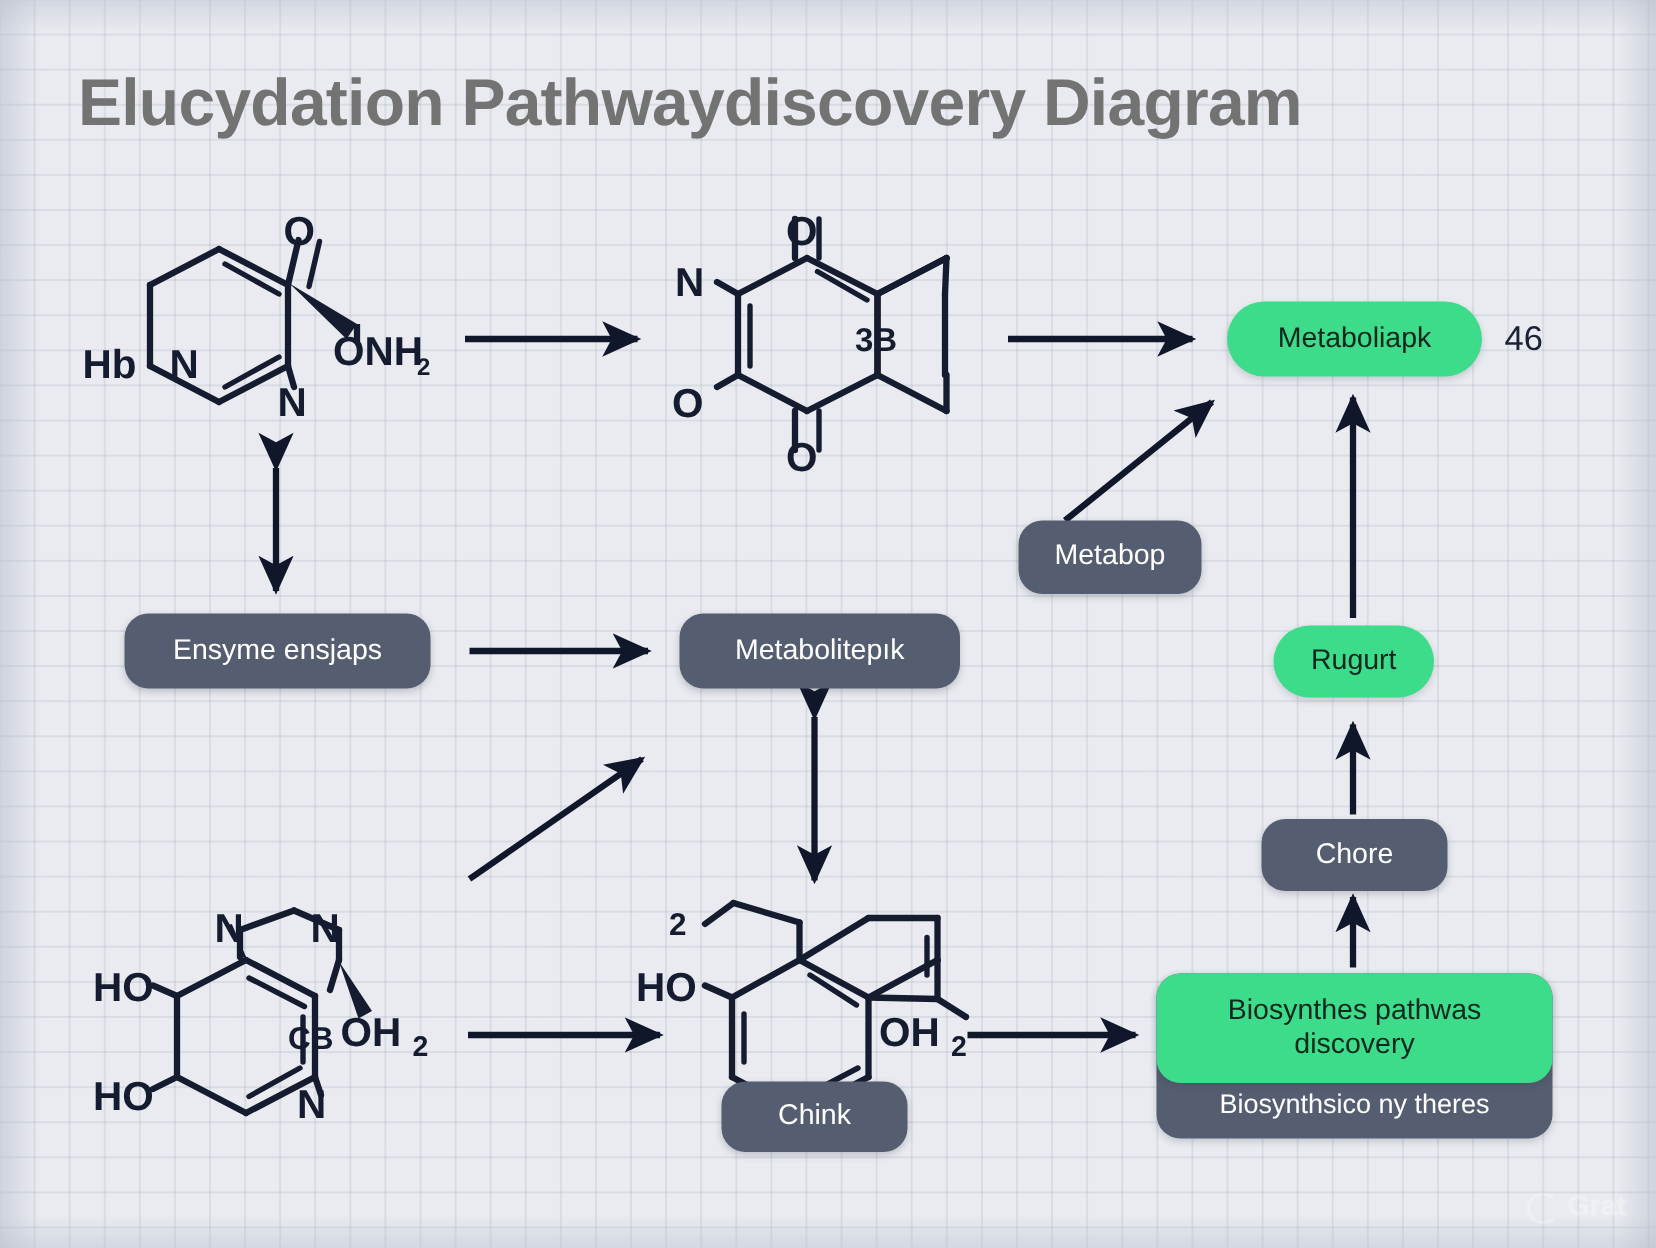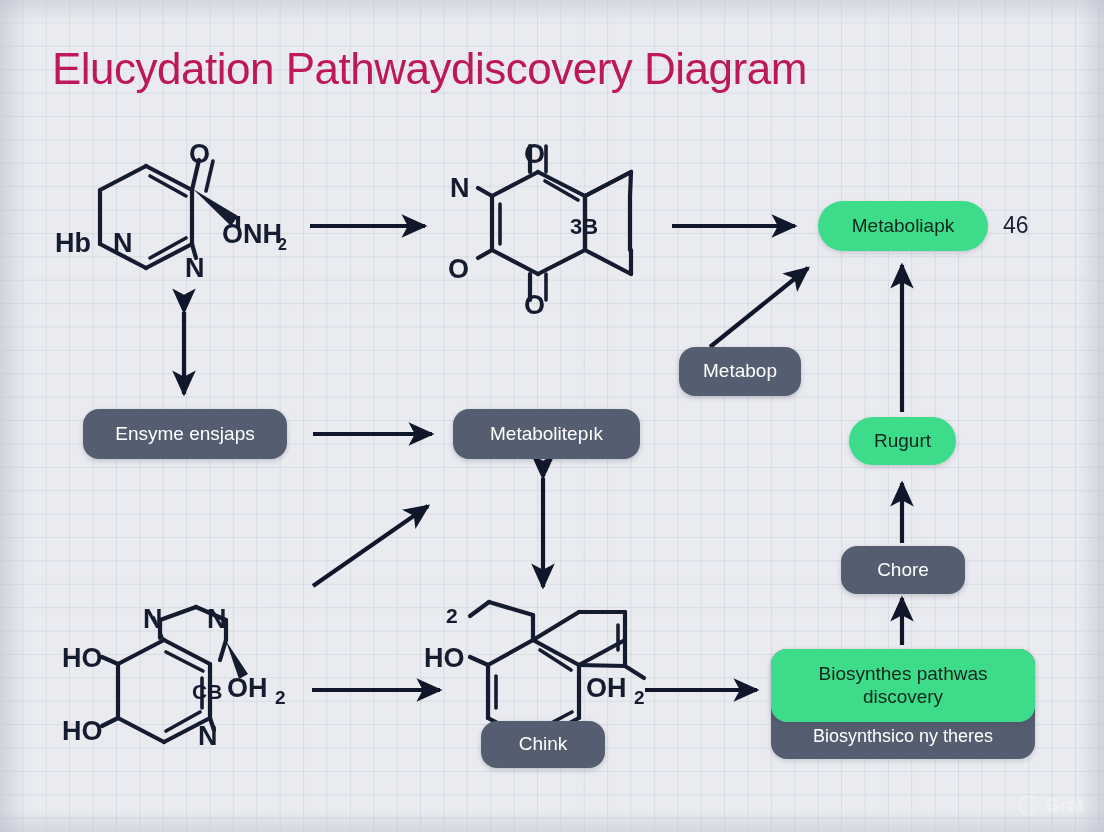--- a/index.html
+++ b/index.html
@@ -23,22 +23,22 @@
   #vignette{
     position:absolute;inset:0;pointer-events:none;
     background:
       linear-gradient(to right, rgba(185,191,204,0.55) 0px, rgba(233,235,240,0) 26px),
       linear-gradient(to left, rgba(185,191,204,0.55) 0px, rgba(233,235,240,0) 26px),
       linear-gradient(to bottom, rgba(185,191,204,0.45) 0px, rgba(233,235,240,0) 22px),
       linear-gradient(to top, rgba(185,191,204,0.45) 0px, rgba(233,235,240,0) 22px);
   }
   #title{
     position:absolute;left:52px;top:44px;
-    font-size:44px;font-weight:400;letter-spacing:-0.5px;
-    color:#be185d;
+    font-size:44px;font-weight:700;letter-spacing:-0.5px;
+    color:#737373;
     white-space:nowrap;
   }
 
   
   .node{
     position:absolute;
     display:flex;align-items:center;justify-content:center;
     text-align:center;
     border-radius:14px;
     box-sizing:border-box;

